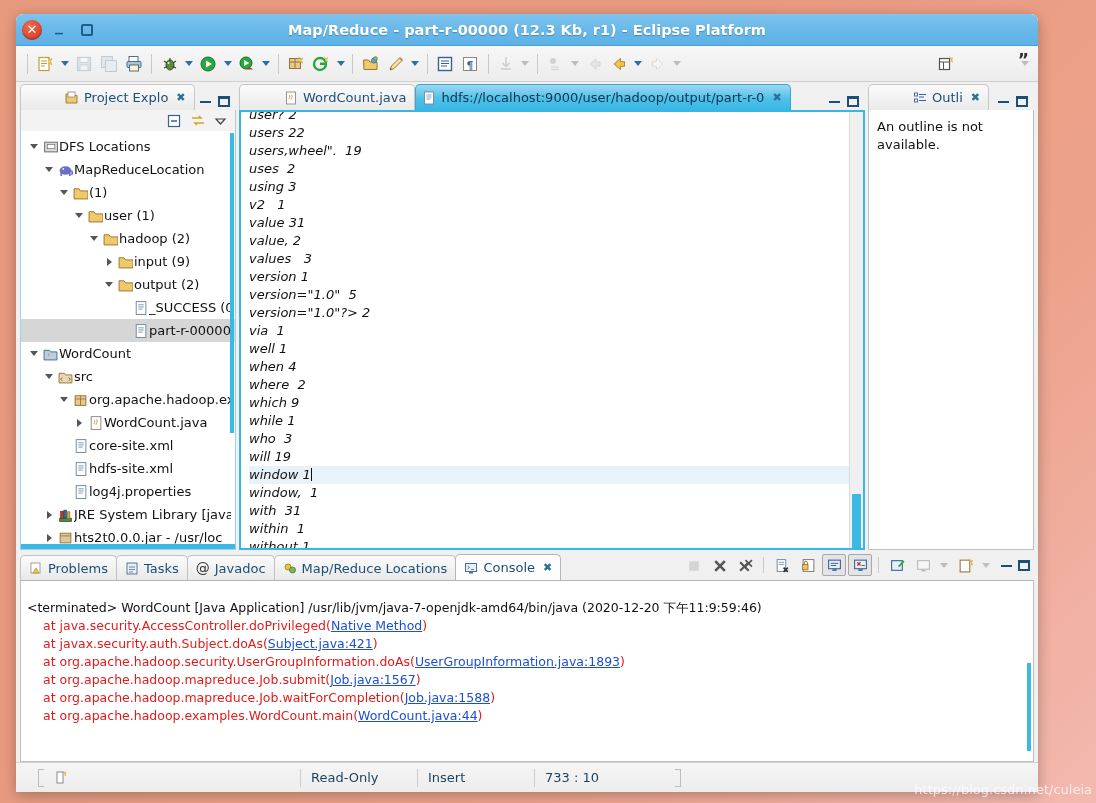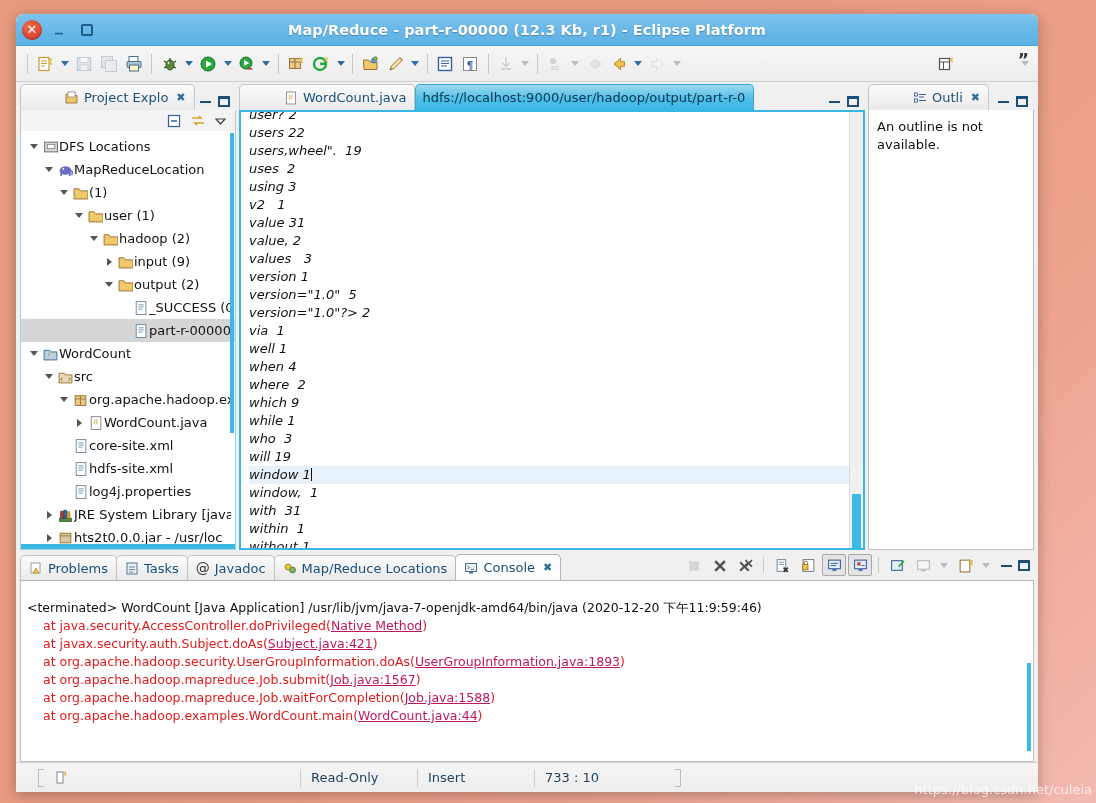--- a/index.html
+++ b/index.html
@@ -89,21 +89,21 @@
     font-size: 13px; color: #1c4f78;
     border-radius: 5px 5px 0 0;
     cursor: pointer; white-space: nowrap;
   }
   .vtab.plain {
     background: linear-gradient(180deg,#fbfbfb,#eaeaea);
     border:1px solid #c6c6c6; border-bottom:none;padding-left:44px;
   }
   .vtab.sel-blue {
     background: linear-gradient(180deg,#9fd8f2 0%, #4fc0e8 55%, #38b7e4 100%);
-    color:#0b3550; border:1px solid #38a8d2; border-bottom:none;flex-direction:column;
+    color:#0b3550; border:1px solid #38a8d2; border-bottom:none;
   }
   .tabclose { font-size: 11px; color:#2b6f9c; margin-left:3px; font-weight:bold;}
   .vctrls { margin-left:auto; display:flex; align-items:center; gap:7px; padding: 0 6px 3px 0;}
   .minbox { width:11px;height:3px;border-bottom:2px solid #1c4f78; }
   .maxbox { width:12px;height:11px;border:2px solid #1c4f78; border-top-width:3px;}
 
   
   #explorer { flex: 0 0 216px; margin-right: 3px; }
   #expl-toolbar {
     height: 22px; display:flex; align-items:center; justify-content:flex-end; gap: 8px;
@@ -172,21 +172,21 @@
   .cbtn.dim { opacity:.45; }
   .csep { width:1px;height:16px;background:#c9c9c9;margin:0 4px;}
   #console-body {
     flex:1 1 auto; background:#fff; position:relative; overflow:hidden;
     border:1px solid #bfbfbf; border-top:1px solid #b5b5b5;
     padding: 18px 2px 0 6px;
   }
   .conline { font-size:12.5px; line-height:18px; white-space:pre; font-family:"DejaVu Sans","Liberation Sans",sans-serif;}
   .c-hdr { color:#111; }
   .c-err { color:#e01b1b; padding-left:16px; }
-  .c-link { color:#be185d; text-decoration:underline; }
+  .c-link { color:#1d4ed8; text-decoration:underline; }
   #console-vscroll { position:absolute; right:2px; top:82px; width:4px; height:88px; background:#3bb8e3;}
 
   
   #statusbar {
     height: 30px; flex:0 0 30px; display:flex; align-items:center;
     background: linear-gradient(180deg,#f5f5f5,#ededed);
     border-top:1px solid #d3d3d3; font-size:13px; color:#1c3f5c;
   }
   .sbrack { width:6px;height:18px;border:1px solid #bdbdbd; border-left:none; }
   .sbrack.l { border:1px solid #bdbdbd; border-right:none; }

